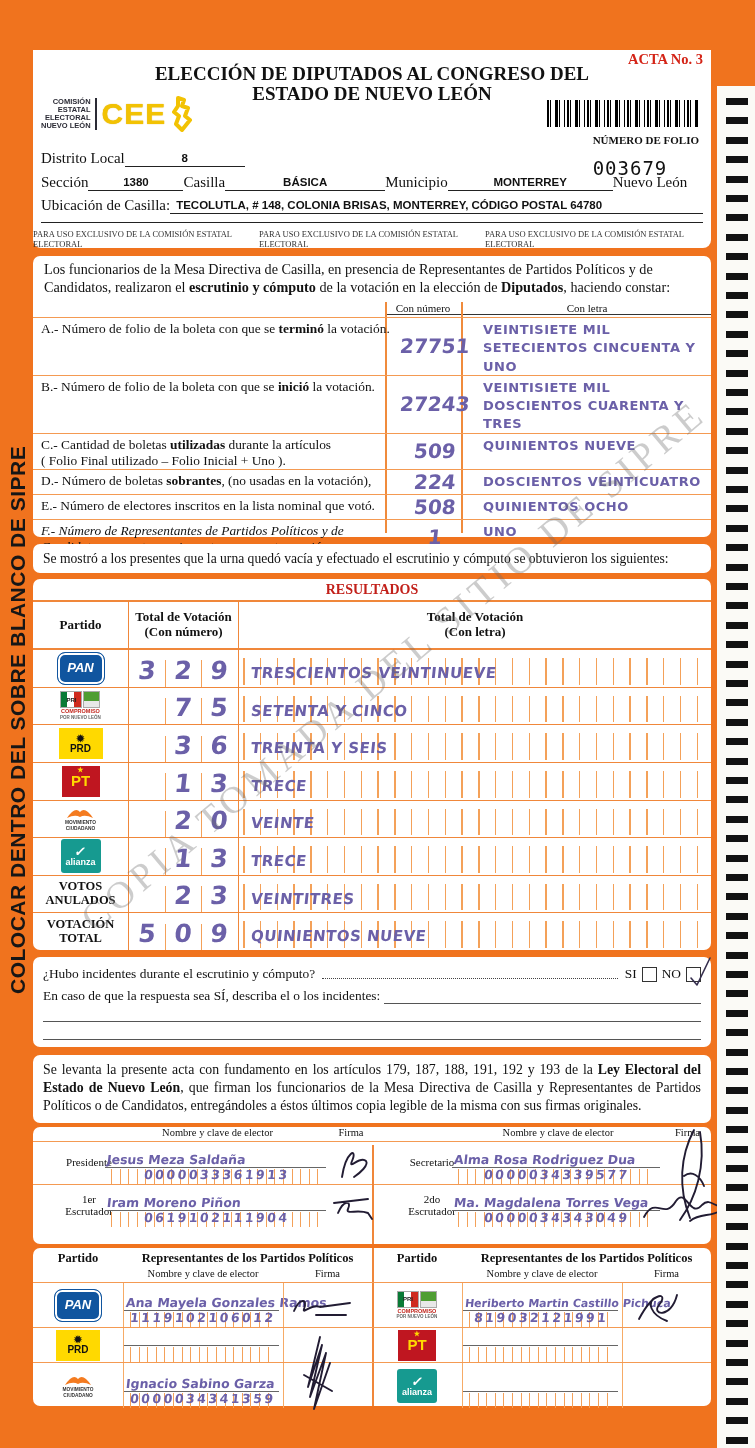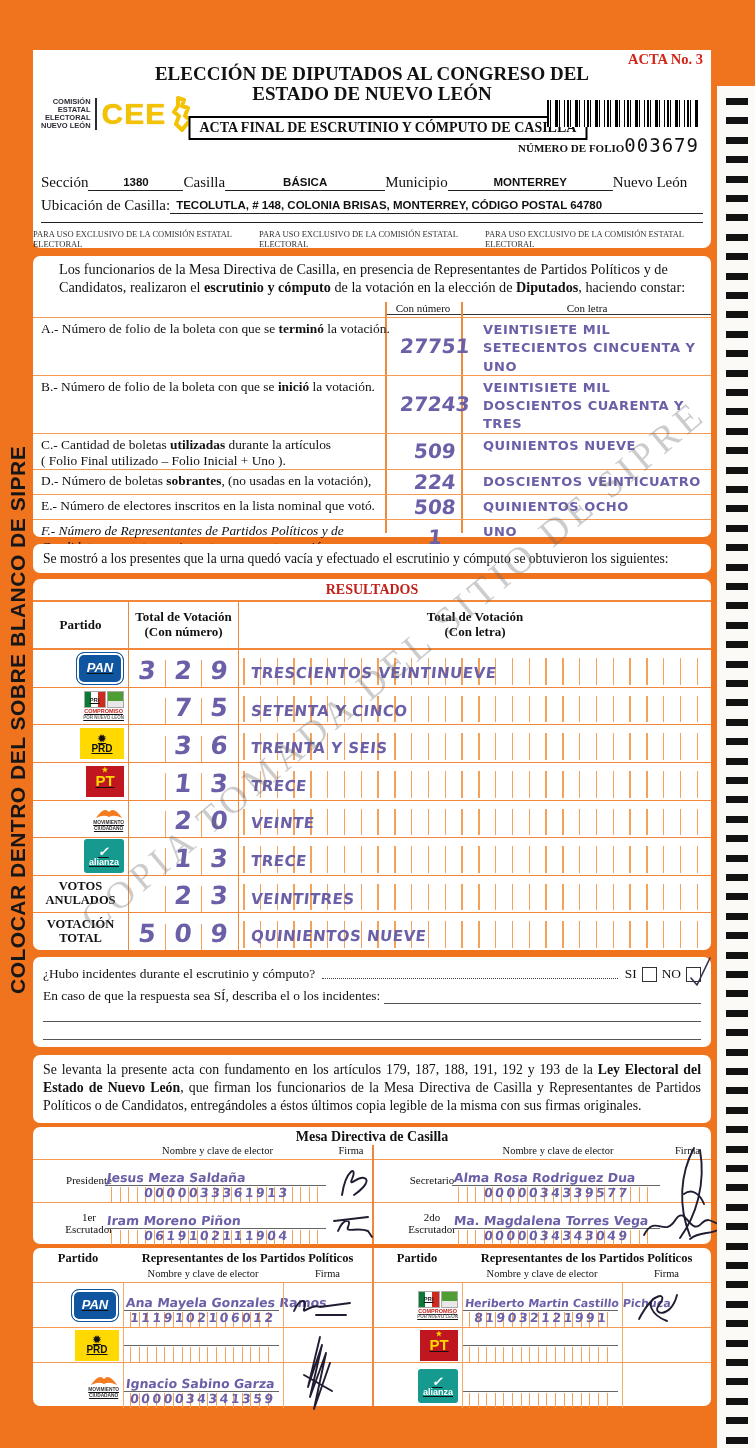--- a/index.html
+++ b/index.html
@@ -27,34 +27,34 @@
   .org-lines{font-family:"Liberation Sans",sans-serif;font-weight:700;font-size:7.5px;line-height:8px;
         text-align:right;color:#2b2b35;border-right:2px solid #2b2b35;padding-right:4px;}
   .cee{font-family:"Liberation Sans",sans-serif;font-weight:800;font-size:30px;color:#f2c203;
         letter-spacing:1px;text-shadow:0 0 1px #d9a700;display:flex;align-items:center;}
   .nl-shape{margin-left:2px;}
   .subtitle{position:absolute;left:50%;top:66px;transform:translateX(-46%);border:2px solid #000;
         padding:2px 9px;font-weight:700;font-size:14px;white-space:nowrap;background:#fff;}
   .barcode{position:absolute;right:12px;top:50px;width:152px;height:27px;
         background:repeating-linear-gradient(90deg,#000 0 2px,#fff 2px 3px,#000 3px 4px,#fff 4px 8px,
         #000 8px 11px,#fff 11px 12px,#000 12px 13px,#fff 13px 17px,#000 17px 18px,#fff 18px 20px);}
-  .folio{position:absolute;right:12px;top:84px;display:flex;align-items:baseline;gap:0;}
+  .folio{position:absolute;right:12px;top:84px;display:flex;align-items:baseline;gap:11px;flex-direction:column;}
   .folio-label{font-weight:700;font-size:11px;}
   .folio-value{font-family:"DejaVu Sans Mono",monospace;font-size:19px;letter-spacing:1px;}
   .frow{position:absolute;left:8px;right:8px;display:flex;align-items:flex-end;font-size:15px;}
   .frow .lbl{white-space:nowrap;}
   .uline{border-bottom:1px solid #222;text-align:center;
         font-family:"Liberation Sans",sans-serif;font-size:11.5px;font-weight:700;line-height:15px;}
   #frow1{top:100px;} #frow2{top:124px;} #frow3{top:147px;}
   .hdr-hr{position:absolute;left:8px;right:8px;top:172px;border-bottom:1.5px solid #222;}
   .uso-row{position:absolute;left:0;right:0;top:179px;display:flex;justify-content:space-around;
         font-size:8.5px;color:#333;}
   
   #main-box{top:256px;height:281px;}
-  .intro{padding:5px 9px 0 26px;font-size:14.2px;line-height:1.26;}
+  .intro{padding:5px 9px 0 11px;font-size:14.2px;line-height:1.26;}
   .colhead{position:absolute;top:46px;left:352px;right:0;display:flex;font-size:11px;}
   .colhead .c1{width:76px;text-align:center;border-bottom:1px solid #333;}
   .colhead .c2{flex:1;text-align:center;border-bottom:1px solid #333;margin-left:2px;}
   .vline{position:absolute;width:1.5px;background:#f08b3c;top:46px;bottom:4px;}
   .count-rows{position:absolute;top:61px;left:0;right:0;bottom:0;display:flex;flex-direction:column;}
   .crow{flex:1;display:flex;border-top:1.5px solid #f49a52;position:relative;justify-content:center;}
   .crow .clabel{width:352px;padding:3px 4px 0 8px;font-size:13.4px;line-height:1.2;}
   .crow .cnum{width:76px;display:flex;align-items:center;justify-content:center;}
   .crow .clet{flex:1;padding:2px 0 0 10px;}
   
@@ -117,21 +117,21 @@
   #reps-box{top:1248px;height:158px;}
   .reps-head{display:grid;grid-template-columns:90px 249px 90px 249px;height:20px;align-items:center;}
   .reps-head div{text-align:center;font-weight:700;font-size:12.5px;}
   .reps-sub{display:grid;grid-template-columns:90px 160px 89px 90px 160px 89px;height:14px;font-size:10.5px;}
   .reps-sub div{text-align:center;}
   .reprow{display:grid;grid-template-columns:90px 160px 89px 90px 160px 89px;border-top:1.5px solid #f49a52;position:relative;}
   .r1{height:44px;}.r2{height:34px;}.r3{height:45px;}
   .reps-vline{position:absolute;left:339px;top:0;bottom:0;width:1.5px;background:#f0873a;}
   .bl2{border-left:1.5px solid #f6ab66;}
   
-  .plogo{display:flex;align-items:center;justify-content:flex-end;text-decoration:underline;}
+  .plogo{display:flex;align-items:center;justify-content:center;}
   .pan-badge{width:46px;height:31px;background:#10559f;border-radius:8px;display:flex;align-items:center;justify-content:center;
         box-shadow:inset 0 0 0 2px #fff;border:1.5px solid #10559f;color:#fff;
         font-family:"Liberation Sans",sans-serif;font-style:italic;font-weight:800;font-size:13px;}
   .pri-coal{display:flex;flex-direction:column;align-items:center;gap:1px;}
   .pri-top{display:flex;gap:1px;}
   .pri-sq{width:20px;height:15px;border:1px solid #aaa;display:flex;align-items:center;justify-content:center;
         background:linear-gradient(90deg,#0a7a36 0 28%,#fff 28% 66%,#cf2a1e 66%);
         font-family:"Liberation Sans",sans-serif;font-weight:800;font-size:6px;color:#222;}
   .pvem-sq{width:15px;height:15px;border:1px solid #aaa;background:linear-gradient(180deg,#4f9e33 0 60%,#e8e8e8 60%);}
   .coal-t1{font-family:"Liberation Sans",sans-serif;font-weight:800;font-size:5.5px;color:#c2251c;line-height:1;}
@@ -179,25 +179,28 @@
           <div>ELECTORAL</div>
           <div>NUEVO LEÓN</div>
         </div>
         <div class="cee">
           <span>CEE</span>
           <svg class="nl-shape" width="26" height="36" viewBox="0 0 26 36">
             <path d="M10 2 L16 4 L14 10 L20 12 L17 20 L22 24 L14 34 L8 28 L11 20 L6 16 L10 10 Z" fill="none" stroke="#f2c203" stroke-width="4" stroke-linejoin="round"></path>
           </svg>
         </div>
       </div>
-      <div class="subtitle">ACTA FINAL DE ESCRUTINIO Y CÓMPUTO DE CASILLA</div>
       <div class="barcode"></div>
       <div class="folio">
         <span class="folio-label">NÚMERO DE FOLIO</span>
         <span class="folio-value">003679</span>
+      </div>
+      <div class="frow" id="frow1">
+        <span class="lbl">Distrito Local</span>
+        <span class="uline" style="width:120px;">8</span>
       </div>
       <div class="frow" id="frow2">
         <span class="lbl">Sección</span>
         <span class="uline" style="width:95px;">1380</span>
         <span class="lbl">Casilla</span>
         <span class="uline" style="width:160px;">BÁSICA</span>
         <span class="lbl">Municipio</span>
         <span class="uline" style="width:165px;">MONTERREY</span>
         <span class="lbl">Nuevo León</span>
       </div>
@@ -469,21 +472,20 @@
       </div>
       <div class="blankline"></div>
       <div class="blankline"></div>
     </div>
 
     <div class="box" id="legal-box">
       <span>Se levanta la presente acta con fundamento en los artículos 179, 187, 188, 191, 192 y 193 de la </span><b>Ley Electoral del Estado de Nuevo León</b><span>, que firman los funcionarios de la Mesa Directiva de Casilla y Representantes de  Partidos Políticos o de Candidatos, entregándoles a éstos últimos copia legible de la misma con sus firmas originales.</span>
     </div>
 
     <div class="box" id="mesa-box">
-      <div class="mesa-title">Mesa Directiva de Casilla</div>
       <div class="mesa-head">
         <div></div>
         <div>Nombre y clave de elector</div>
         <div>Firma</div>
         <div></div>
         <div>Nombre y clave de elector</div>
         <div>Firma</div>
       </div>
       <div class="mesa-vline"></div>
       <div class="mrow">

